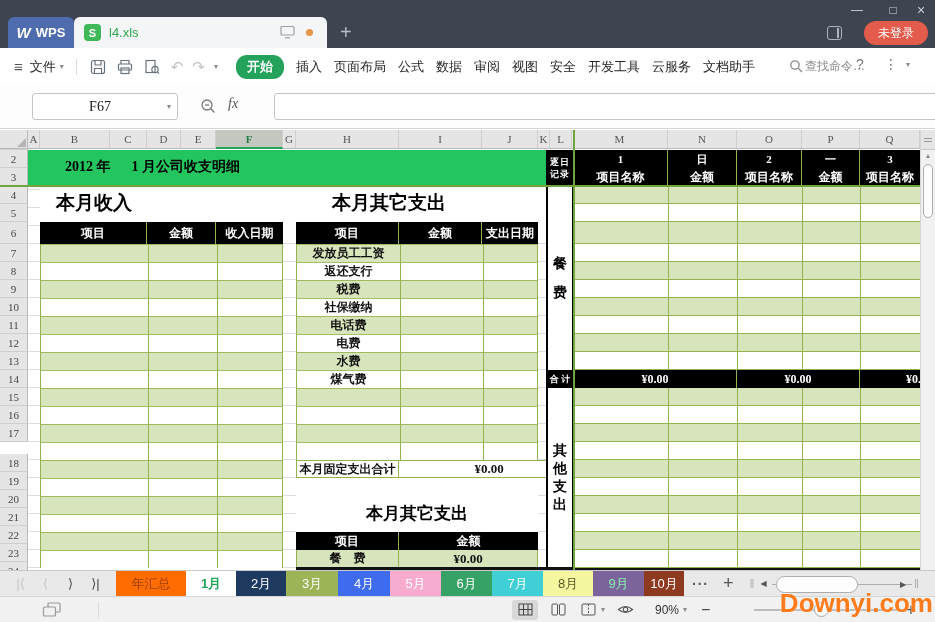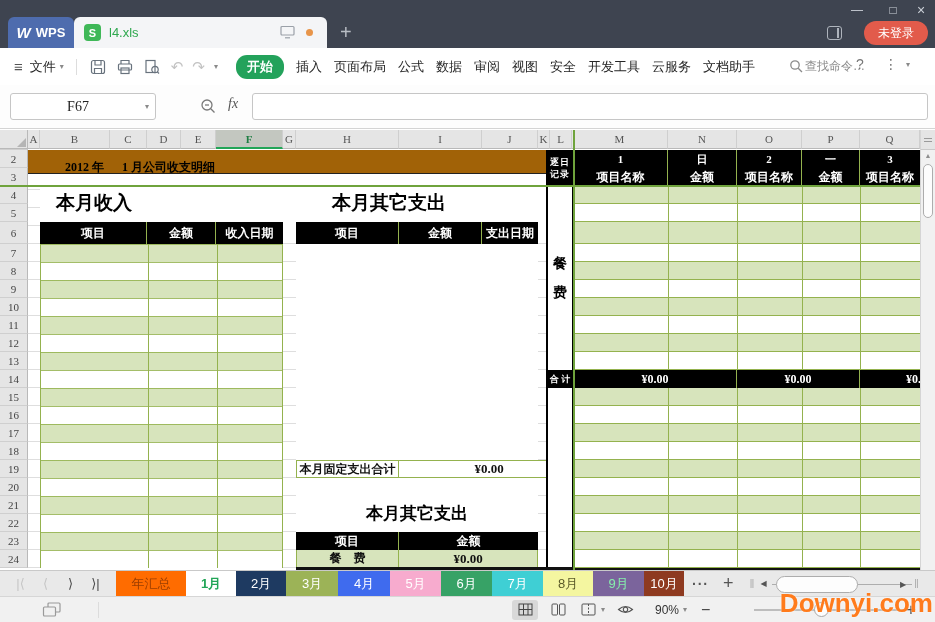--- a/index.html
+++ b/index.html
@@ -21,21 +21,21 @@
               font-size:12px;justify-content:center;}
   
   #menubar{left:0;top:48px;width:935px;height:37px;background:#fff;border-bottom:1px solid #e3e3e3;}
   .mtab{font-size:13px;color:#262626;}
   .mtab.active{background:#23a25b;color:#fff;border-radius:11px;padding:3px 11px;font-weight:bold;}
   .vdiv{width:1px;height:16px;background:#ddd;}
   .ghost{color:#c3c3c3;font-size:15px;}
   .caret{color:#8a8a8a;font-size:8px;}
   
   #formulabar{left:0;top:85px;width:935px;height:43px;background:#fdfdfd;border-bottom:1px solid #d4d4d4;}
-  .fbox{border:1px solid #c6c6c6;border-radius:3px;background:#fff;height:27px;box-sizing:border-box;}
+  .fbox{border:1px solid #c6c6c6;border-radius:3px;background:#fff;height:27px;box-sizing:border-box;margin-left:22px;}
   
   #spreadsheet{left:0;top:130px;width:935px;height:440px;background:#fff;}
   #col-headers{left:28px;top:0;height:19px;display:flex;}
   .ch{height:19px;box-sizing:border-box;border-right:1px solid #cfcfcf;border-bottom:1px solid #b9b9b9;
       background:#e5e5e5;color:#555;font-family:"Liberation Serif",serif;font-size:11px;
       display:flex;align-items:center;justify-content:center;}
   .ch.sel{background:#c3c7c0;color:#1e7e43;font-weight:bold;border-bottom:2px solid #21a557;}
   #corner{left:0;top:0;width:28px;height:19px;background:#e5e5e5;border-right:1px solid #b9b9b9;border-bottom:1px solid #b9b9b9;box-sizing:border-box;}
   #corner .tri{position:absolute;right:1px;bottom:1px;width:0;height:0;border-bottom:9px solid #b5b5b5;border-left:9px solid transparent;}
   #row-headers{left:0;top:19px;width:28px;}
@@ -215,53 +215,65 @@
         <div class="rh" style="height: 18px;">8</div>
         <div class="rh" style="height: 18px;">9</div>
         <div class="rh" style="height: 18px;">10</div>
         <div class="rh" style="height: 18px;">11</div>
         <div class="rh" style="height: 18px;">12</div>
         <div class="rh" style="height: 18px;">13</div>
         <div class="rh" style="height: 18px;">14</div>
         <div class="rh" style="height: 18px;">15</div>
         <div class="rh" style="height: 18px;">16</div>
         <div class="rh" style="height: 18px;">17</div>
-        <div class="rh" style="height: 18px;">18</div>
+        <div class="rh" style="height: 18px; margin-top: 12px;">18</div>
         <div class="rh" style="height: 18px;">19</div>
         <div class="rh" style="height: 18px;">20</div>
         <div class="rh" style="height: 18px;">21</div>
         <div class="rh" style="height: 18px;">22</div>
         <div class="rh" style="height: 18px;">23</div>
         <div class="rh" style="height: 18px;">24</div>
       </div>
 
     <div class="abs gridstrip" style="left:28px;top:19px;width:12px;height:421px;background-position:0 5px;"></div>
     <div class="abs gridstrip" style="left:283px;top:96px;width:13px;height:344px;background-position:0 0;"></div>
     <div class="abs gridstrip" style="left:538px;top:96px;width:12px;height:344px;background-position:0 0;"></div>
 
-    <div class="abs serif pre" style="left:28px;top:20px;width:518px;height:24px;background:#a16207;border-bottom:1.5px solid #222;
-         box-sizing:border-box;font-size:12px;font-weight:bold;line-height:34px;padding-left:37px;color:#000;">2012 年      1 月公司收支明细</div>
+    <div class="abs serif pre" style="left:28px;top:20px;width:518px;height:36px;background:#22c55e;border-bottom:1.5px solid #222;
+         box-sizing:border-box;font-size:14px;font-weight:bold;line-height:34px;padding-left:37px;color:#000;">2012 年      1 月公司收支明细</div>
 
     <div class="abs serif" style="left:56px;top:58px;height:30px;line-height:30px;font-size:19px;font-weight:bold;color:#000;">本月收入</div>
     <div class="abs serif" style="left:296px;top:58px;width:186px;height:30px;line-height:30px;text-align:center;font-size:19px;font-weight:bold;color:#000;">本月其它支出</div>
 
     <div class="abs fx" style="left:40px;top:92px;width:243px;height:22px;">
       <div class="hcell blackcell" style="width:107px;height:22px;">项目</div>
       <div class="hcell blackcell" style="width:69px;height:22px;">金额</div>
       <div class="hcell blackcell" style="width:67px;height:22px;border-right:none;">收入日期</div>
     </div>
     <div class="abs band tbl-border" style="left:40px;top:114px;width:243px;height:324px;">
       <div class="vl" style="left:107px;"></div>
       <div class="vl" style="left:176px;"></div>
     </div>
 
     <div class="abs fx" style="left:296px;top:92px;width:242px;height:22px;">
       <div class="hcell blackcell" style="width:103px;height:22px;">项目</div>
       <div class="hcell blackcell" style="width:83px;height:22px;">金额</div>
       <div class="hcell blackcell" style="width:56px;height:22px;border-right:none;">支出日期</div>
+    </div>
+    <div class="abs band tbl-border" style="left:296px;top:114px;width:242px;height:216px;">
+      <div class="vl" style="left:103px;"></div>
+      <div class="vl" style="left:186px;"></div>
+      <div class="abs itemtxt" style="left:0;top:0px;width:103px;height:18px;">发放员工工资</div>
+      <div class="abs itemtxt" style="left:0;top:18px;width:103px;height:18px;">返还支行</div>
+      <div class="abs itemtxt" style="left:0;top:36px;width:103px;height:18px;">税费</div>
+      <div class="abs itemtxt" style="left:0;top:54px;width:103px;height:18px;">社保缴纳</div>
+      <div class="abs itemtxt" style="left:0;top:72px;width:103px;height:18px;">电话费</div>
+      <div class="abs itemtxt" style="left:0;top:90px;width:103px;height:18px;">电费</div>
+      <div class="abs itemtxt" style="left:0;top:108px;width:103px;height:18px;">水费</div>
+      <div class="abs itemtxt" style="left:0;top:126px;width:103px;height:18px;">煤气费</div>
     </div>
     <div class="abs fx" style="left:296px;top:330px;width:284px;height:18px;background:#fff;border:1px solid #94b24e;box-sizing:border-box;">
       <div class="itemtxt" style="width:102px;height:100%;border-right:1px solid #94b24e;box-sizing:border-box;">本月固定支出合计</div>
       <div class="itemtxt serif" style="flex:1;height:100%;font-size:13px;">¥0.00</div>
     </div>
 
     <div class="abs serif" style="left:296px;top:366px;width:242px;height:36px;line-height:36px;text-align:center;font-size:17px;font-weight:bold;color:#000;">本月其它支出</div>
     <div class="abs fx" style="left:296px;top:402px;width:242px;height:18px;">
       <div class="hcell blackcell" style="width:103px;height:18px;">项目</div>
       <div class="hcell blackcell" style="flex:1;height:18px;border-right:none;">金额</div>
@@ -270,20 +282,23 @@
       <div class="itemtxt pre" style="width:102px;height:100%;border-right:1px solid #94b24e;box-sizing:border-box;">餐    费</div>
       <div class="itemtxt serif" style="flex:1;height:100%;font-size:13px;">¥0.00</div>
     </div>
 
     <div class="abs" style="left:546px;top:20px;width:28px;height:418px;border-left:2.5px solid #000;border-right:2.5px solid #000;box-sizing:border-box;background:#fff;">
       <div class="blackcell" style="height:36px;font-size:9px;line-height:1.35;letter-spacing:1px;text-align:center;">逐日记录</div>
       <div class="vtext" style="height:184px;">
           <span style="font-size:14px;line-height:2.1;">餐费</span>
         </div>
       <div class="blackcell pre" style="height:18px;font-size:9px;">合 计</div>
+      <div class="vtext" style="height:180px;">
+          <span style="font-size:14px;line-height:1.3;">其他支出</span>
+        </div>
     </div>
 
     <div class="abs fx" style="left:574px;top:20px;width:346px;height:18px;">
       <div class="hcell blackcell" style="width:94px;height:18px;font-size:11px;">1</div>
       <div class="hcell blackcell" style="width:69px;height:18px;font-size:11px;">日</div>
       <div class="hcell blackcell" style="width:65px;height:18px;font-size:11px;">2</div>
       <div class="hcell blackcell" style="width:58px;height:18px;font-size:11px;">一</div>
       <div class="hcell blackcell" style="width:60px;height:18px;font-size:11px;border-right:none;">3</div>
     </div>
     <div class="abs fx" style="left:574px;top:38px;width:346px;height:18px;">

